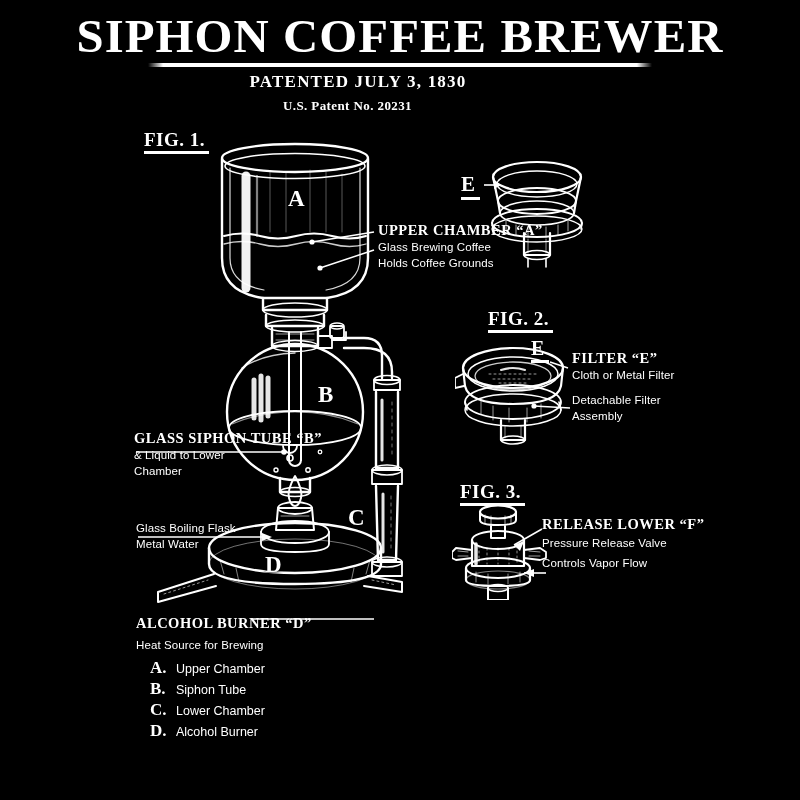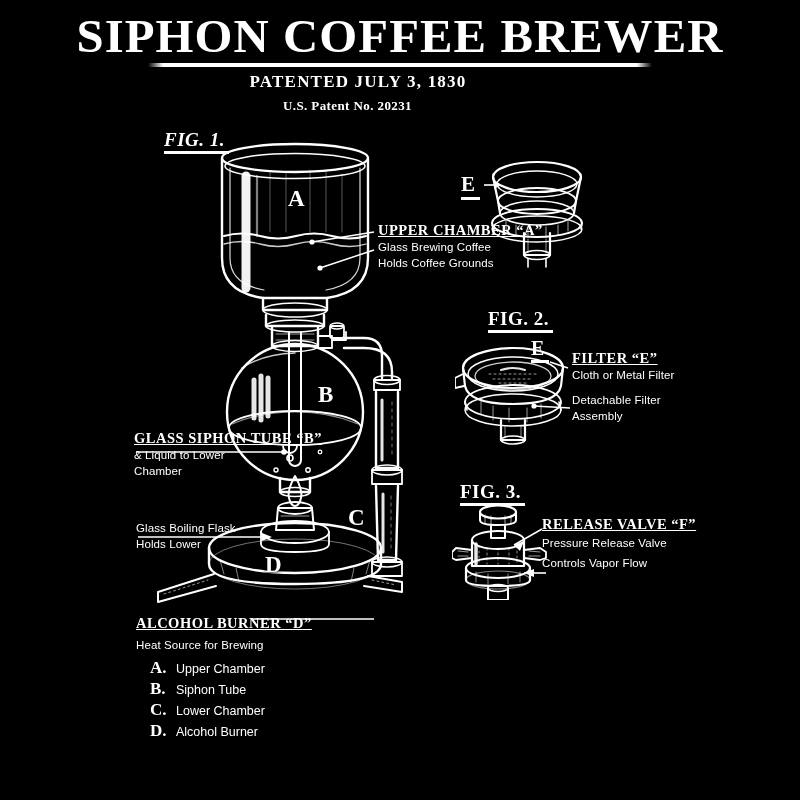--- a/index.html
+++ b/index.html
@@ -36,29 +36,29 @@
   
   .figlabel {
     position:absolute; font-family:"Liberation Serif", serif;
     font-weight:bold; font-size:19px; letter-spacing:.5px;
     padding-bottom:3px; white-space:nowrap;
   }
   .figlabel::after {
     content:""; position:absolute; left:0; right:-4px; bottom:0;
     height:3px; background:#fff;
   }
-  #fig1 { left:164px; top:129px;font-style:italic; }
+  #fig1 { left:144px; top:129px; }
   #fig2 { left:488px; top:308px; }
   #fig3 { left:460px; top:481px; }
 
   
   .callout { position:absolute; }
   .callout .ctitle {
     font-family:"Liberation Serif", serif; font-weight:bold;
-    font-size:14.5px; letter-spacing:.5px; white-space:nowrap;text-decoration:underline;
+    font-size:14.5px; letter-spacing:.5px; white-space:nowrap;
   }
   .callout .cline { margin-top:1px; font-size:11.5px; letter-spacing:.1px;
                     line-height:15px; white-space:nowrap; }
 
   
   .bigletter {
     position:absolute; font-family:"Liberation Serif", serif;
     font-weight:bold; font-size:23px; text-shadow:0 0 3px #000,0 0 5px #000;
   }
 
@@ -306,38 +306,38 @@
   </div>
 
   <div class="callout" style="left:572px; top:350px;">
     <div class="ctitle">FILTER “E”</div>
     <div class="cline">Cloth or Metal Filter</div>
     <div class="cline" style="margin-top:10px;">Detachable Filter</div>
     <div class="cline">Assembly</div>
   </div>
 
   <div class="callout" style="left:542px; top:516px;">
-    <div class="ctitle">RELEASE VALVE “F”</div>
+    <div class="ctitle">RELEASE LOWER “F”</div>
     <div class="cline" style="margin-top:3px;">Pressure Release Valve</div>
     <div class="cline" style="margin-top:5px;">Controls Vapor Flow</div>
   </div>
 
   <div class="callout" style="left:134px; top:430px;">
     <div class="ctitle">GLASS SIPHON TUBE “B”</div>
     <div class="cline">&amp; Liquid to Lower</div>
     <div class="cline">Chamber</div>
   </div>
   <svg class="dw" style="left:134px; top:446px;" width="160" height="20">
     <path d="M2,6 L150,6" stroke="#fff" stroke-width="1.5" fill="none"></path>
     <circle cx="150" cy="6" r="2.8" fill="#fff"></circle>
   </svg>
 
   <div class="callout" style="left:136px; top:515px;">
     <div class="cline" style="margin-top:6px;">Glass Boiling Flask</div>
-    <div class="cline">Holds Lower</div>
+    <div class="cline">Metal Water</div>
   </div>
   <svg class="dw" style="left:136px; top:531px;" width="150" height="18">
     <path d="M2,6 L132,6" stroke="#fff" stroke-width="1.5" fill="none"></path>
     <path d="M126,2 L136,6 L126,10 Z" fill="#fff"></path>
   </svg>
 
   <div class="callout" style="left:136px; top:615px;">
     <div class="ctitle">ALCOHOL BURNER “D”</div>
     <div class="cline" style="margin-top:6px;">Heat Source for Brewing</div>
   </div>

